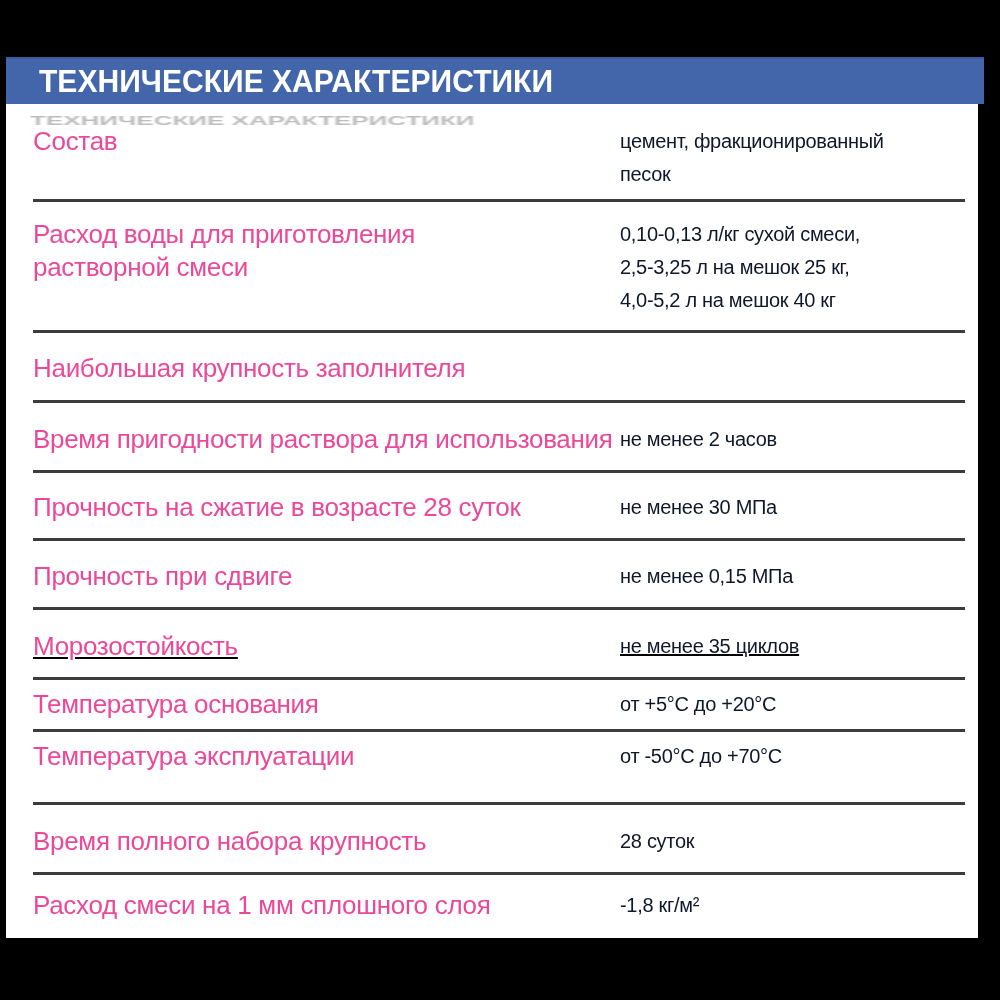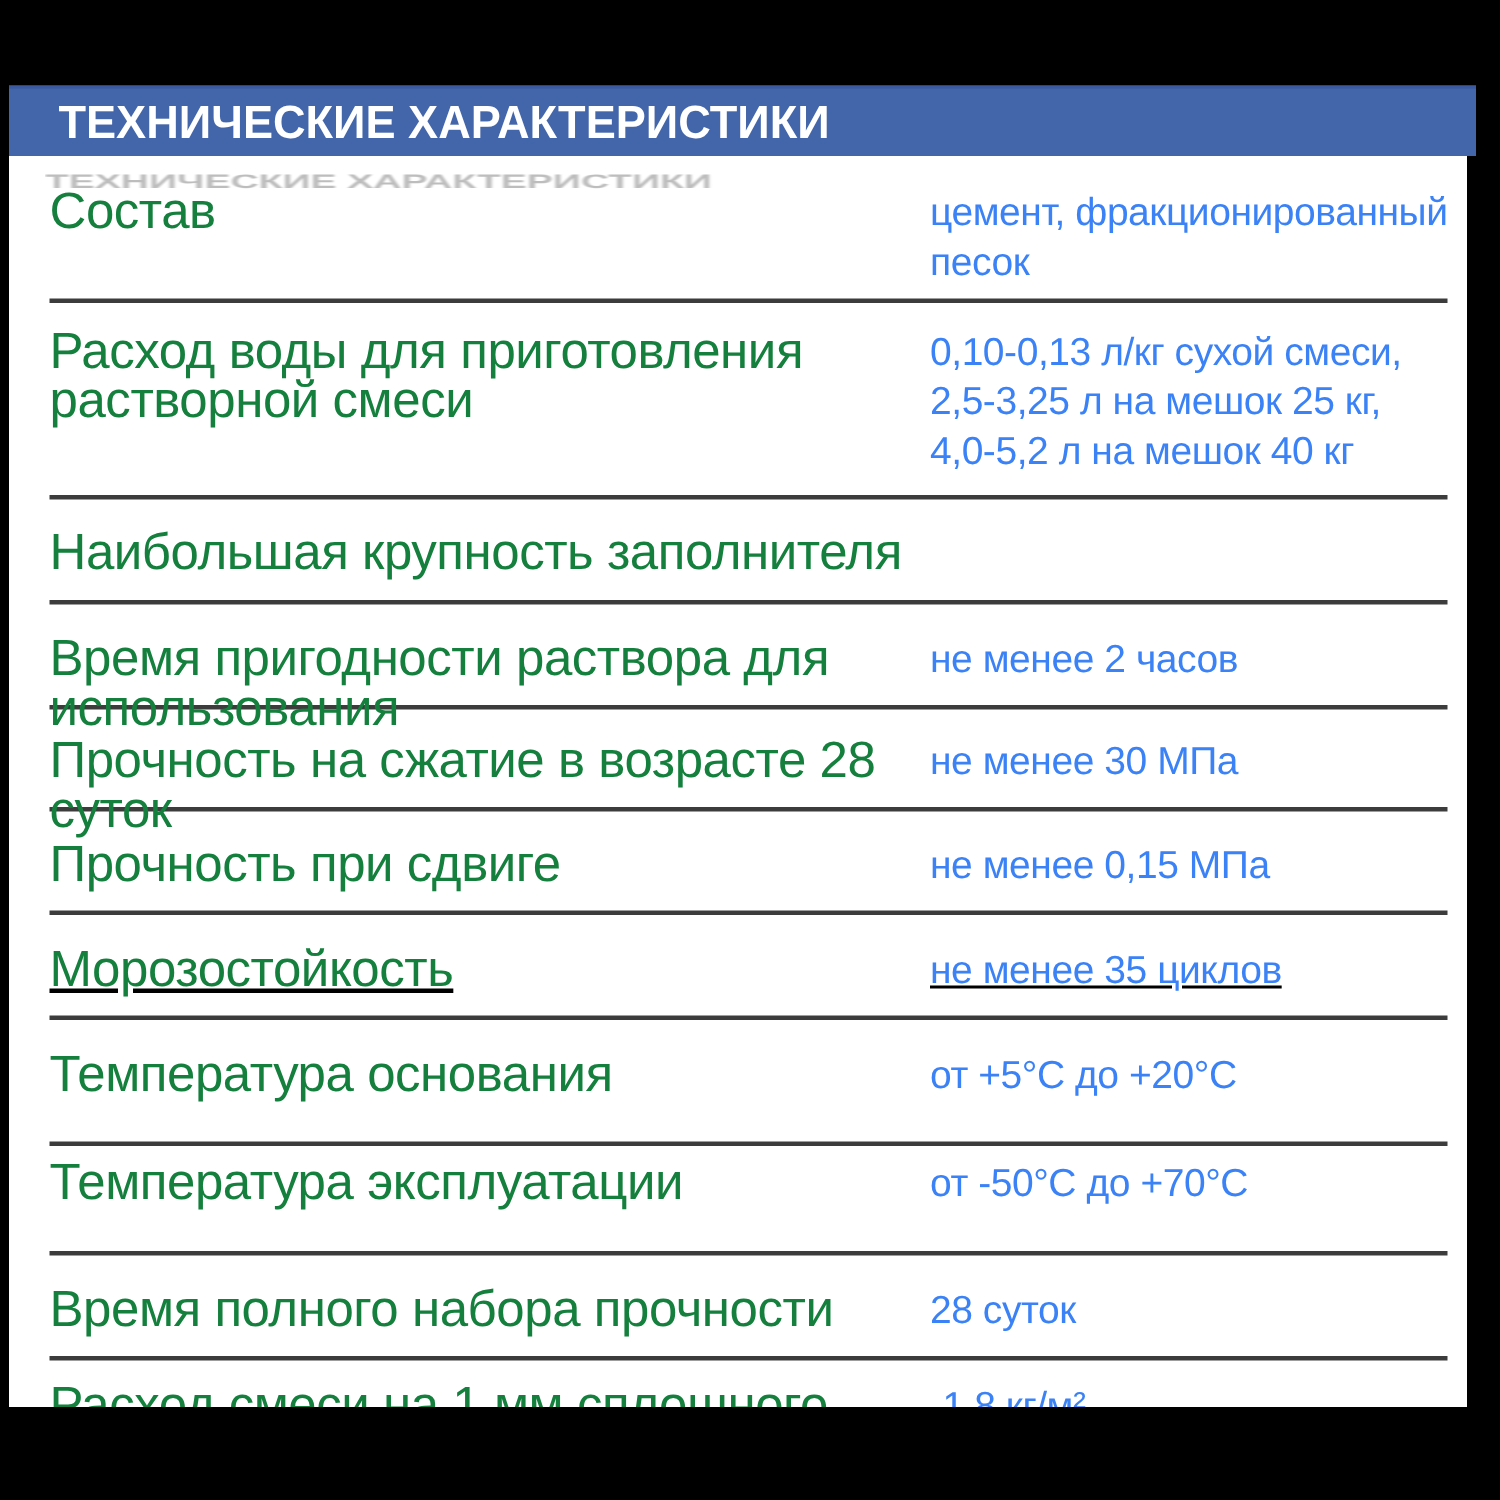--- a/index.html
+++ b/index.html
@@ -63,42 +63,42 @@
   .row{
     box-sizing:border-box;
     margin-left:27px;
     margin-right:13px;
     display:flex;
     align-items:flex-start;
   }
   .row + .row{border-top:3px solid #3c3c3c;}
   .cell-label{
     flex:0 0 587px;
-    color:#15803d;
-    font-size:34px;
+    color:#ec4899;
+    font-size:26px;
     line-height:33px;
     letter-spacing:-0.3px;
     white-space:pre-line;
   }
   .cell-value{
     flex:1;
-    color:#3b82f6;
-    font-size:26px;
+    color:#0f172a;
+    font-size:20px;
     line-height:33px;
     letter-spacing:-0.3px;
     white-space:pre-line;
   }
   .r1{height:95px;padding-top:21px;}
   .r2{height:131px;padding-top:16px;}
   .r3{height:70px;padding-top:19px;}
   .r4{height:70px;padding-top:20px;}
   .r5{height:68px;padding-top:18px;}
   .r6{height:69px;padding-top:19px;}
   .r7{height:70px;padding-top:20px;text-decoration:underline;}
-  .r8{height:84px;padding-top:20px;}
+  .r8{height:52px;padding-top:8px;}
   .r9{height:73px;padding-top:8px;}
   .r10{height:70px;padding-top:20px;}
   .r11{height:50px;padding-top:14px;}
 </style>
 </head>
 <body>
 
 <div class="stage">
 
   <div class="header-bar">
@@ -151,21 +151,21 @@
       <div class="cell-label">Температура основания</div>
       <div class="cell-value">от +5°С до +20°С</div>
     </div>
 
     <div class="row r9">
       <div class="cell-label">Температура эксплуатации</div>
       <div class="cell-value">от -50°С до +70°С</div>
     </div>
 
     <div class="row r10">
-      <div class="cell-label">Время полного набора прочности</div>
+      <div class="cell-label">Время полного набора крупность</div>
       <div class="cell-value">28 суток</div>
     </div>
 
     <div class="row r11">
       <div class="cell-label">Расход смеси на 1 мм сплошного слоя</div>
       <div class="cell-value">-1,8 кг/м²</div>
     </div>
 
   </div>
 </div>

